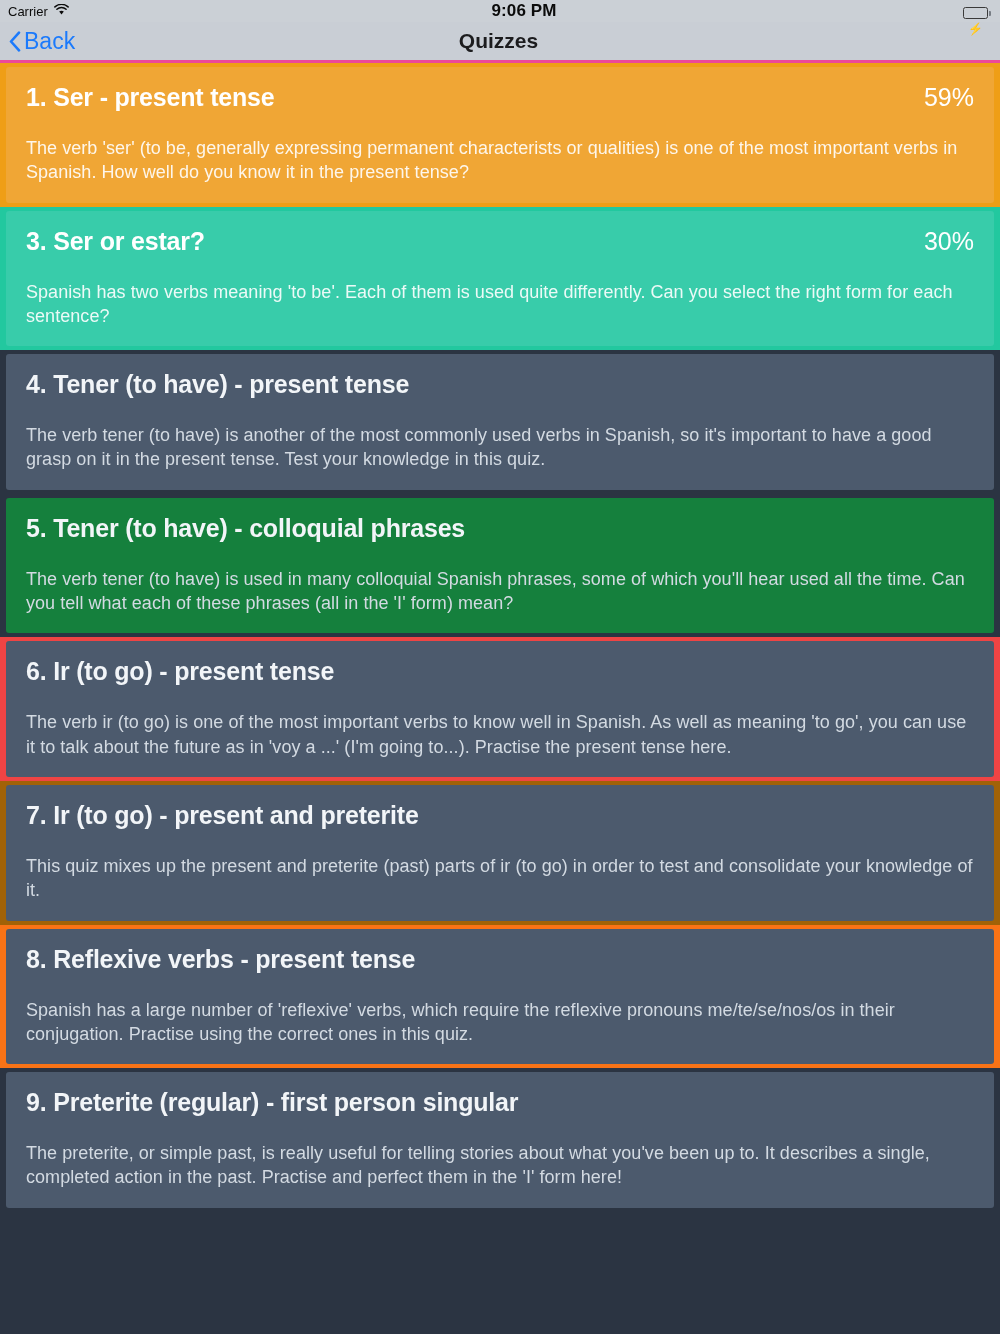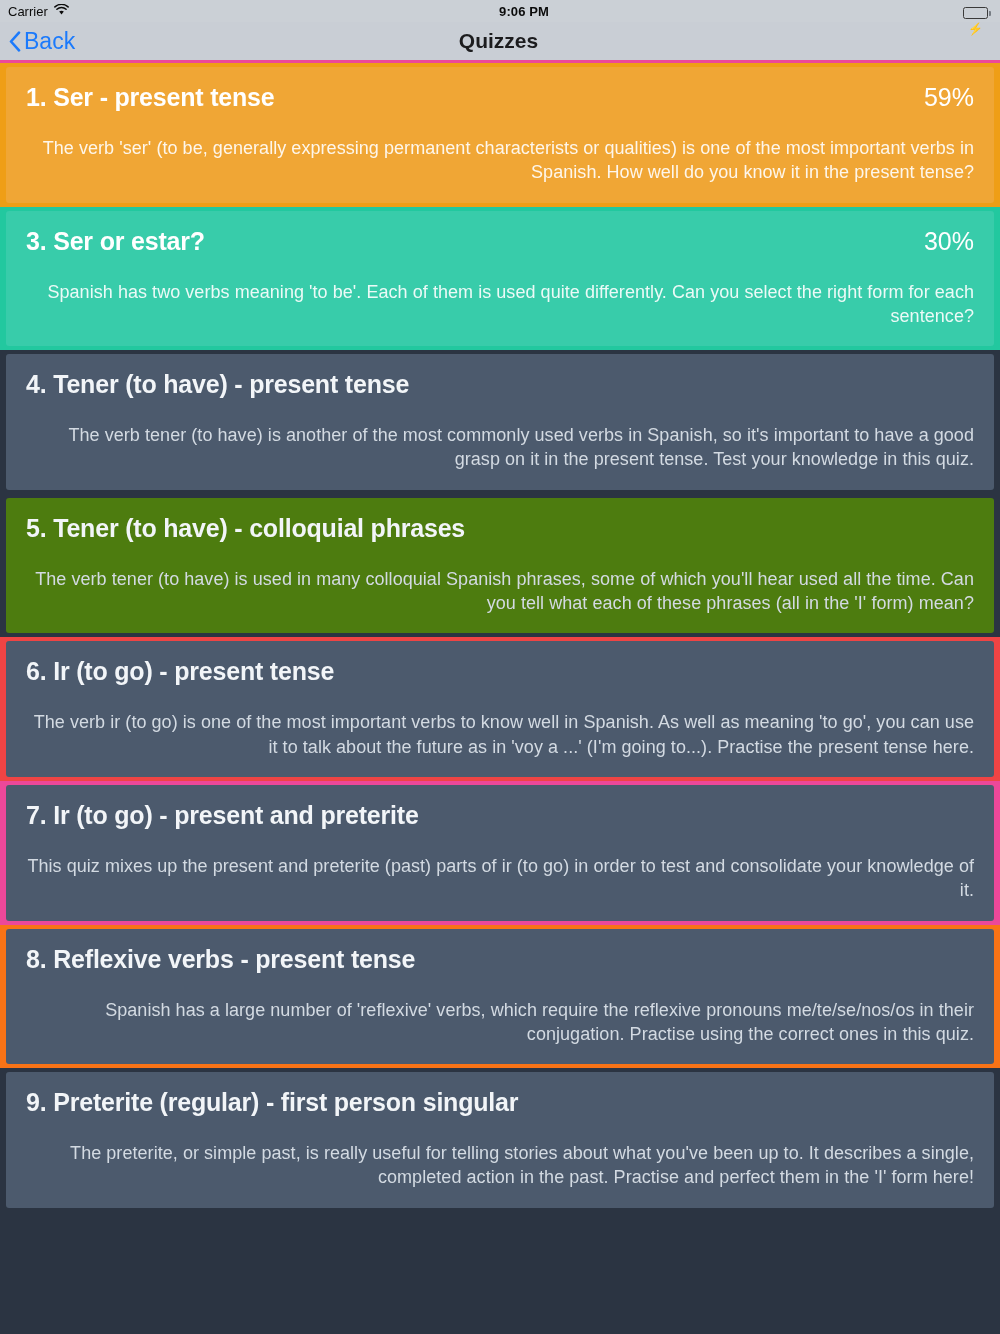--- a/index.html
+++ b/index.html
@@ -18,21 +18,21 @@
     display: flex;
     align-items: center;
     padding: 0 8px;
     font-size: 13px;
     color: #0b0b0b;
     position: relative;
   }
   .sb-left { display: flex; align-items: flex-end; gap: 6px; }
   .sb-center {
     position: absolute; left: 0; right: 0; text-align: center;
-    font-size: 13px; font-weight: bold; color: #0b0b0b;
+    font-size: 17px; font-weight: bold; color: #0b0b0b;
     letter-spacing: .1px;
     padding-left: 48px;
   }
   .sb-right {
     margin-left: auto; display: flex; align-items: center; gap: 4px;
     position: relative; z-index: 2; font-size: 13px; flex-direction: column;
   }
   .wifi-icon { display: block; }
   .battery {
     width: 25px; height: 12px; border: 1px solid #3a3a3a;
@@ -69,21 +69,20 @@
     position: absolute; left: 0; right: 3px; text-align: center;
     font-size: 21px; font-weight: bold; color: #1c1c1e;
     pointer-events: none;
   }
 
   
   .quiz-list {
     height: calc(1334px - 22px - 42px);
     overflow: hidden;
     background: #2b3442;
-    text-align: right;
   }
   .quiz-section {
     padding: 4px 6px 4px 6px;
   }
   .quiz-card {
     border-radius: 3px;
     padding: 16px 20px 18px 20px;
     min-height: 131px;
     position: relative;
   }
@@ -167,38 +166,38 @@
     <div class="quiz-section" style="background: rgb(43, 52, 66);">
       <div class="quiz-card dark" style="background: rgb(76, 90, 109);">
         <div class="card-head">
           <div class="card-title">4. Tener (to have) - present tense</div>
           <div class="card-score"></div>
         </div>
         <div class="card-desc">The verb tener (to have) is another of the most commonly used verbs in Spanish, so it's important to have a good grasp on it in the present tense. Test your knowledge in this quiz.</div>
       </div>
     </div>
     <div class="quiz-section" style="background: rgb(43, 52, 66);">
-      <div class="quiz-card dark" style="background: #4d7c0f;">
+      <div class="quiz-card dark" style="background: #15803d;">
         <div class="card-head">
           <div class="card-title">5. Tener (to have) - colloquial phrases</div>
           <div class="card-score"></div>
         </div>
         <div class="card-desc">The verb tener (to have) is used in many colloquial Spanish phrases, some of which you'll hear used all the time. Can you tell what each of these phrases (all in the 'I' form) mean?</div>
       </div>
     </div>
     <div class="quiz-section" style="background: #ef4444;">
       <div class="quiz-card dark" style="background: rgb(76, 90, 109);">
         <div class="card-head">
           <div class="card-title">6. Ir (to go) - present tense</div>
           <div class="card-score"></div>
         </div>
         <div class="card-desc">The verb ir (to go) is one of the most important verbs to know well in Spanish. As well as meaning 'to go', you can use it to talk about the future as in 'voy a ...' (I'm going to...). Practise the present tense here.</div>
       </div>
     </div>
-    <div class="quiz-section" style="background: #ec4899;">
+    <div class="quiz-section" style="background: #a16207;">
       <div class="quiz-card dark" style="background: rgb(76, 90, 109);">
         <div class="card-head">
           <div class="card-title">7. Ir (to go) - present and preterite</div>
           <div class="card-score"></div>
         </div>
         <div class="card-desc">This quiz mixes up the present and preterite (past) parts of ir (to go) in order to test and consolidate your knowledge of it.</div>
       </div>
     </div>
     <div class="quiz-section" style="background: #f97316;">
       <div class="quiz-card dark" style="background: rgb(76, 90, 109);">

